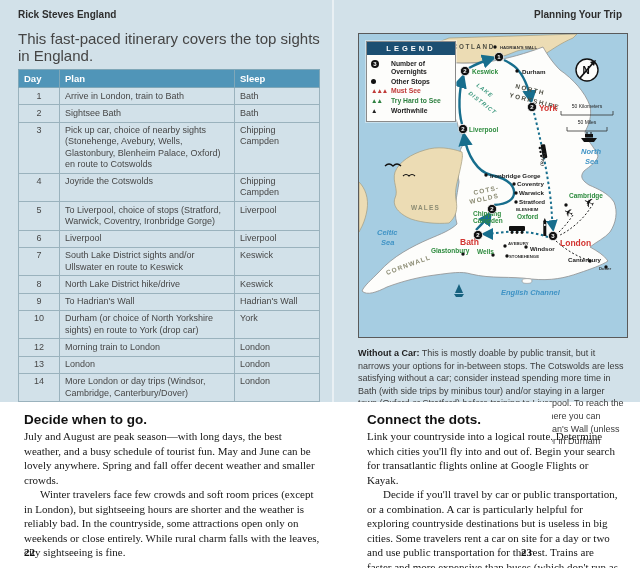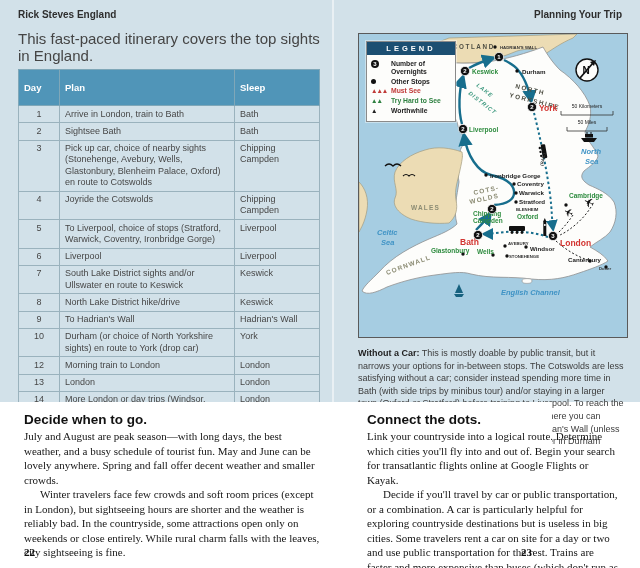--- a/index.html
+++ b/index.html
@@ -6,21 +6,21 @@
   body{width:640px;height:568px;font-family:"Liberation Sans",sans-serif;background:#fff;overflow:hidden;}
   .spread{position:relative;width:640px;height:568px;}
   .top-band{position:absolute;top:0;left:0;width:640px;height:402px;background:#d2e1e9;}
   .top-band .center-gutter{position:absolute;left:332px;top:0;width:2px;height:402px;background:rgba(255,255,255,.5);}
   .running-head{position:absolute;top:9px;left:18px;right:18px;display:flex;justify-content:space-between;font-size:10px;font-weight:bold;color:#2e2e2e;}
   
   .left-page{position:absolute;left:18px;top:30px;width:304px;}
   .itin-title{font-size:15.5px;font-weight:bold;color:#2f8fc2;margin:0 0 6px 0;}
   .itin-subtitle{font-size:15px;color:#454545;margin:0 0 5px 0;}
   table.itin{border-collapse:collapse;width:302px;font-size:9px;color:#474747;}
-  table.itin th{background:#5095b8;color:#fff;text-align:left;font-size:9.5px;padding:12px 5px;border:1px solid #7fa7b8;}
+  table.itin th{background:#5095b8;color:#fff;text-align:left;font-size:9.5px;padding:3px 5px;border:1px solid #7fa7b8;}
   table.itin td{border:1px solid #9ab2bd;padding:2.5px 5px;vertical-align:top;line-height:1.25;}
   table.itin td.day{text-align:center;width:30px;}
   table.itin td.sleep{width:74px;}
   .variation{font-size:9.5px;color:#3e3e3e;line-height:1.35;margin-top:8px;width:302px;}
   .variation b{color:#2e2e2e;}
   
   .right-page{position:absolute;left:358px;top:33px;width:270px;}
   .map-frame{position:relative;width:268px;height:303px;border:1px solid #5a5a5a;background:#a6cde2;}
   .map-frame svg{display:block;}
   .legend{position:absolute;left:7px;top:7px;width:88px;background:#fdfdfb;border:1px solid #8a8a8a;box-shadow:0 0 0 1px rgba(255,255,255,.4);}

